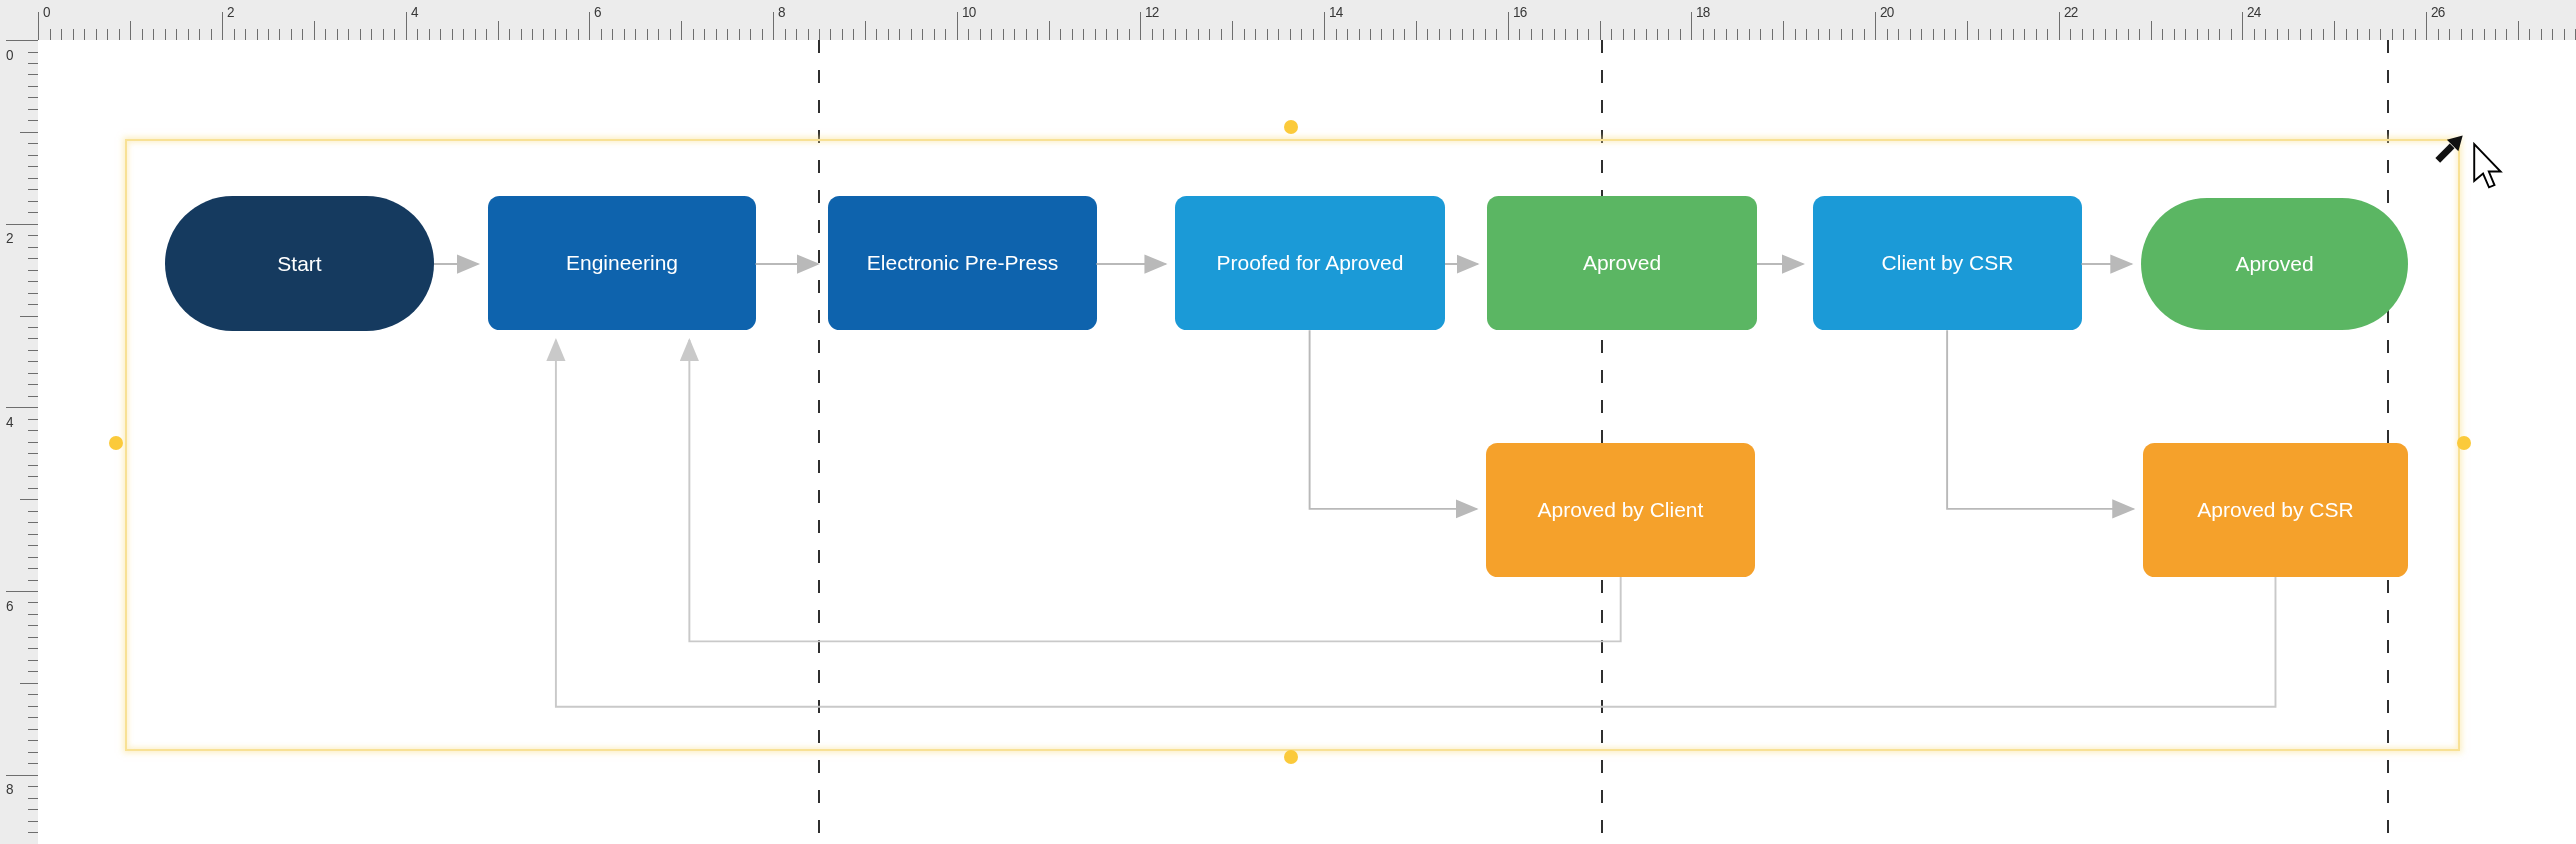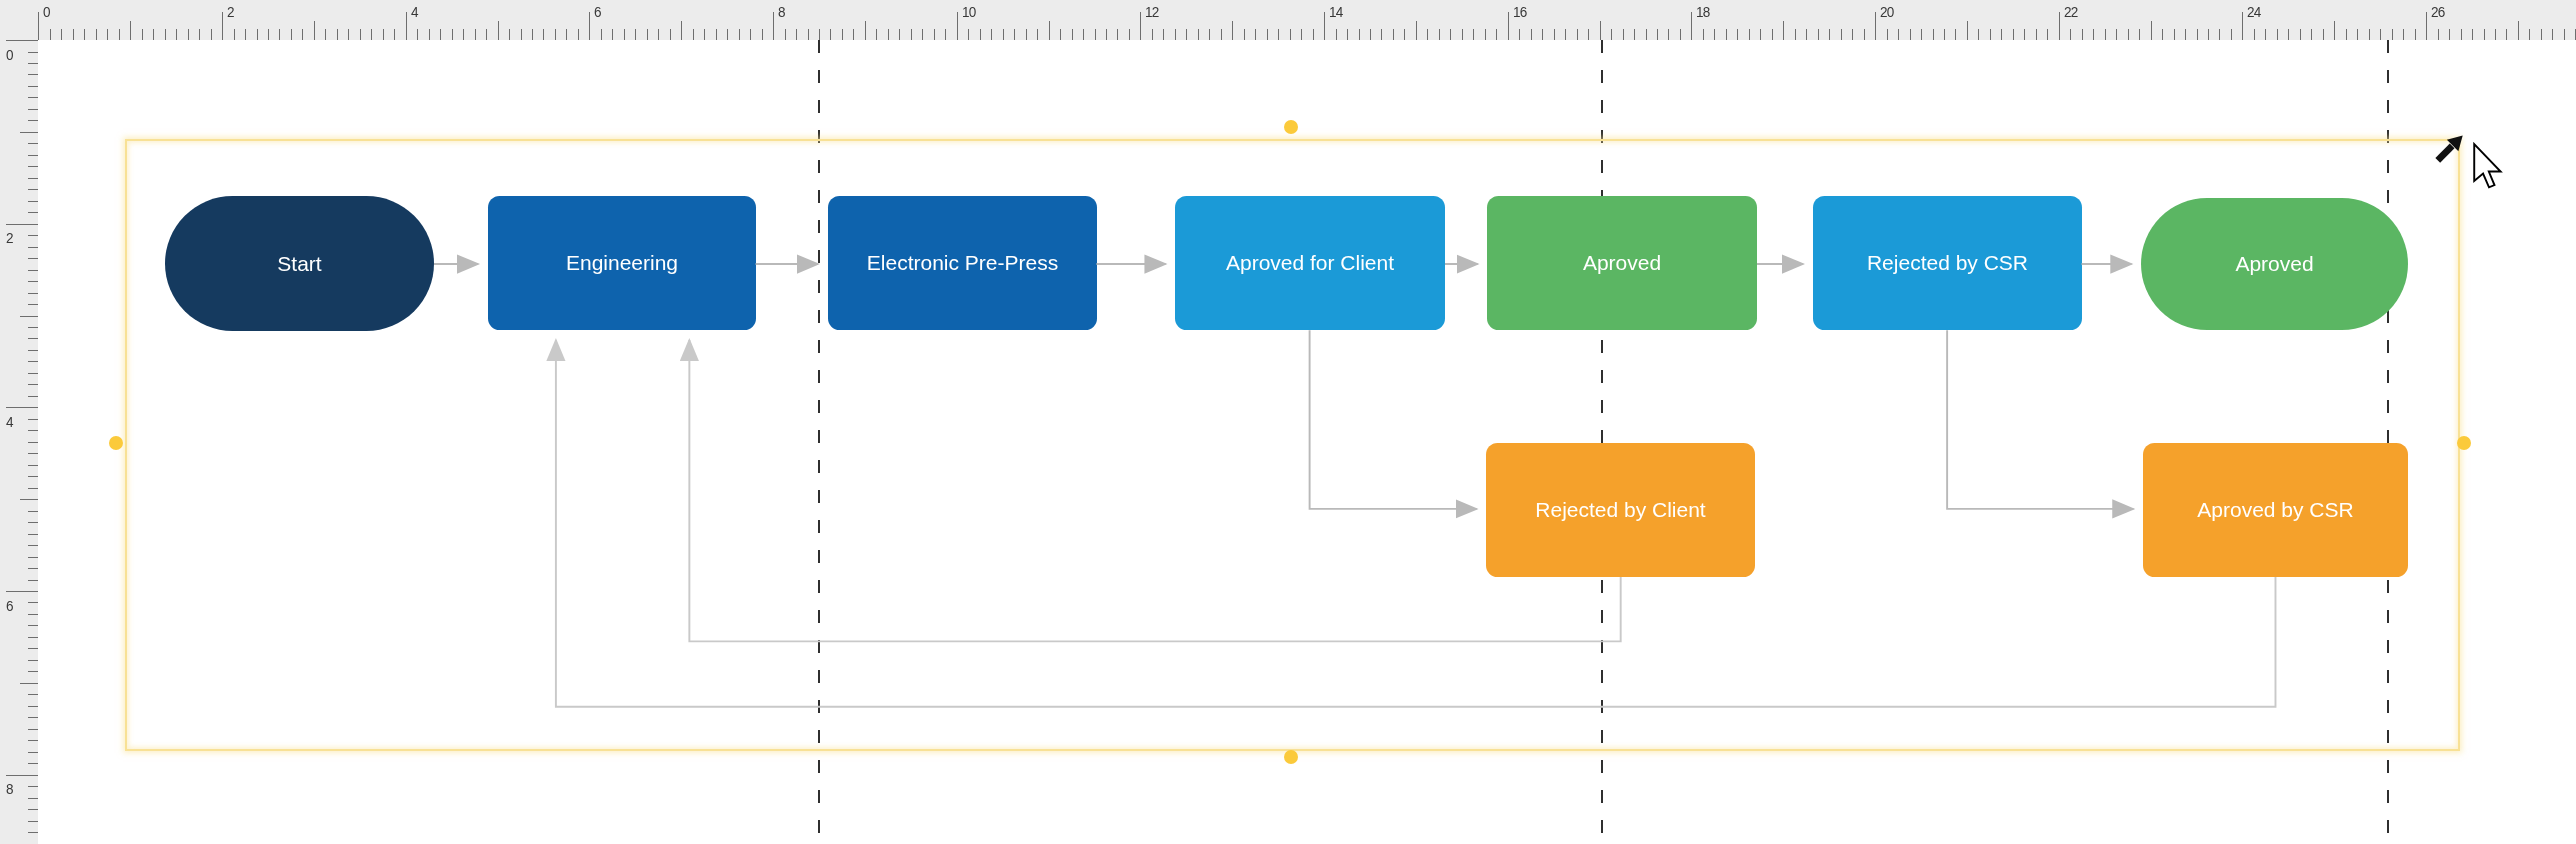--- a/index.html
+++ b/index.html
@@ -49,33 +49,33 @@
       <div class="node stadium" style="left: 165px; top: 196px; width: 269px; height: 135px; background: rgb(21, 58, 95);">
         <span>Start</span>
       </div>
       <div class="node" style="left: 488px; top: 196px; width: 268px; height: 134px; background: rgb(14, 99, 173);">
         <span>Engineering</span>
       </div>
       <div class="node" style="left: 828px; top: 196px; width: 269px; height: 134px; background: rgb(14, 99, 173);">
         <span>Electronic Pre-Press</span>
       </div>
       <div class="node" style="left: 1175px; top: 196px; width: 270px; height: 134px; background: rgb(27, 154, 215);">
-        <span>Aproved for Client</span>
+        <span>Proofed for Aproved</span>
       </div>
       <div class="node" style="left: 1487px; top: 196px; width: 270px; height: 134px; background: rgb(91, 182, 99);">
         <span>Aproved</span>
       </div>
       <div class="node" style="left: 1813px; top: 196px; width: 269px; height: 134px; background: rgb(27, 154, 215);">
-        <span>Rejected by CSR</span>
+        <span>Client by CSR</span>
       </div>
       <div class="node stadium" style="left: 2141px; top: 198px; width: 267px; height: 132px; background: rgb(91, 182, 99);">
         <span>Aproved</span>
       </div>
       <div class="node" style="left: 1486px; top: 443px; width: 269px; height: 134px; background: rgb(245, 161, 43);">
-        <span>Rejected by Client</span>
+        <span>Aproved by Client</span>
       </div>
       <div class="node" style="left: 2143px; top: 443px; width: 265px; height: 134px; background: rgb(245, 161, 43);">
         <span>Aproved by CSR</span>
       </div>
     </div>
 
   <svg id="connector-layer" width="2576" height="845" viewBox="0 0 2683 880">
     <defs>
       <marker id="arrow-main" markerUnits="userSpaceOnUse" markerWidth="26" markerHeight="22" refX="22" refY="10" orient="auto">
           <path d="M0,0 L24,10 L0,20 Z" fill="#B9B9B9"></path>

